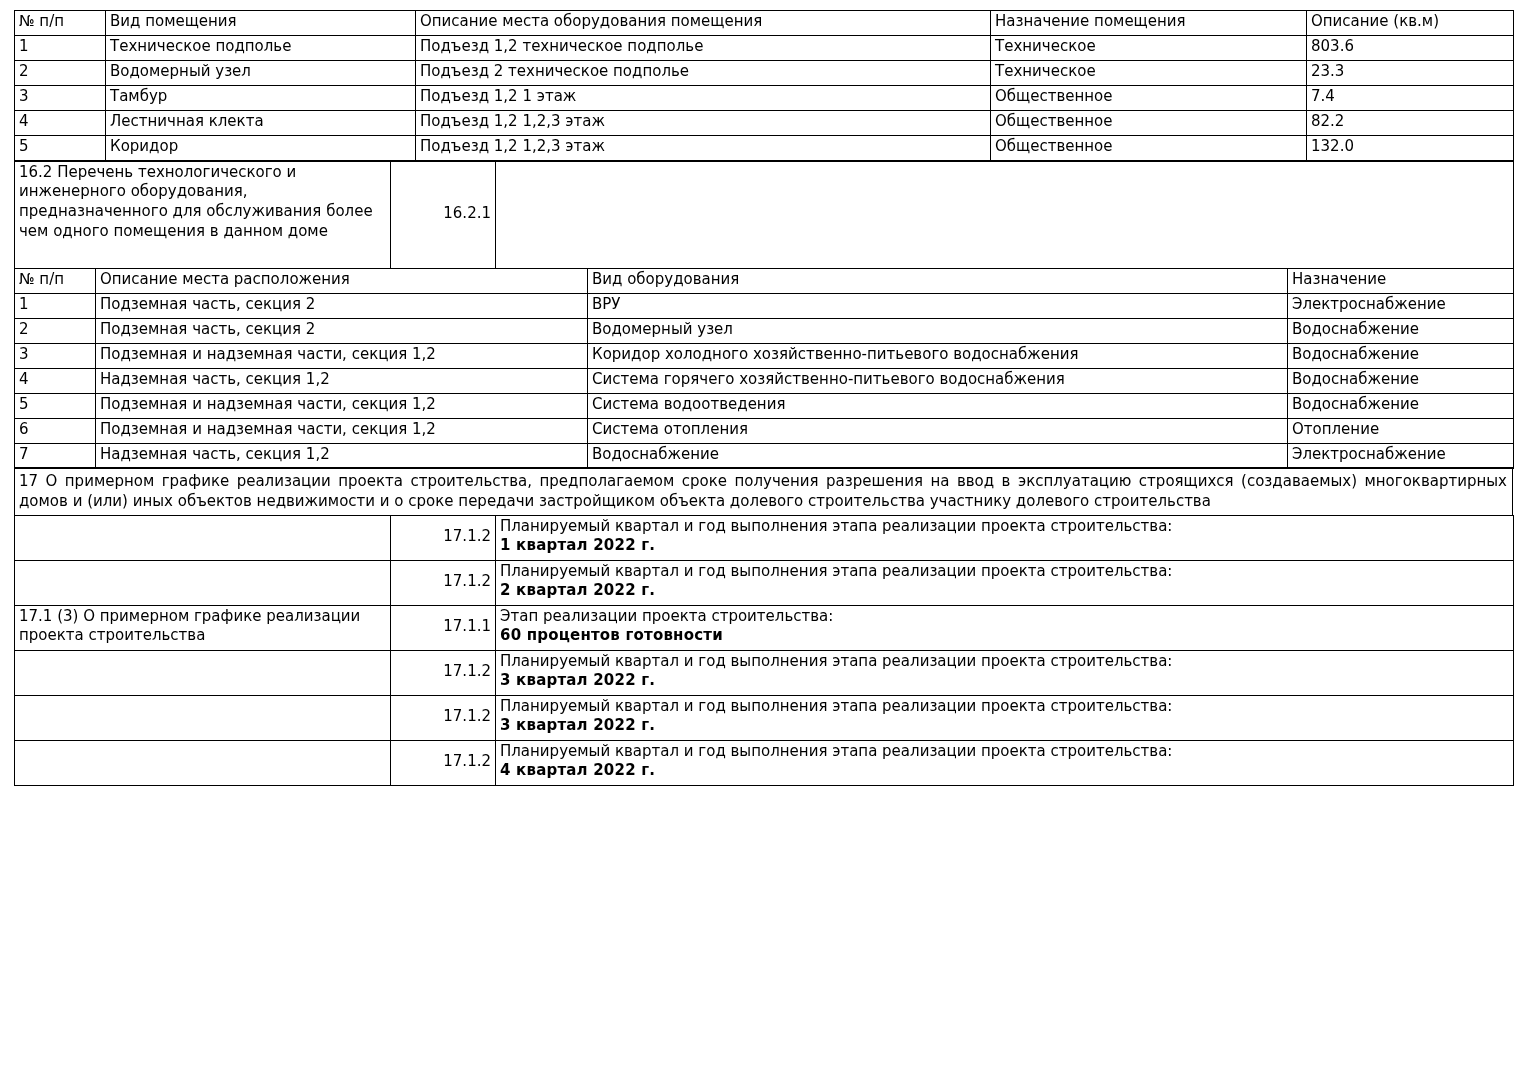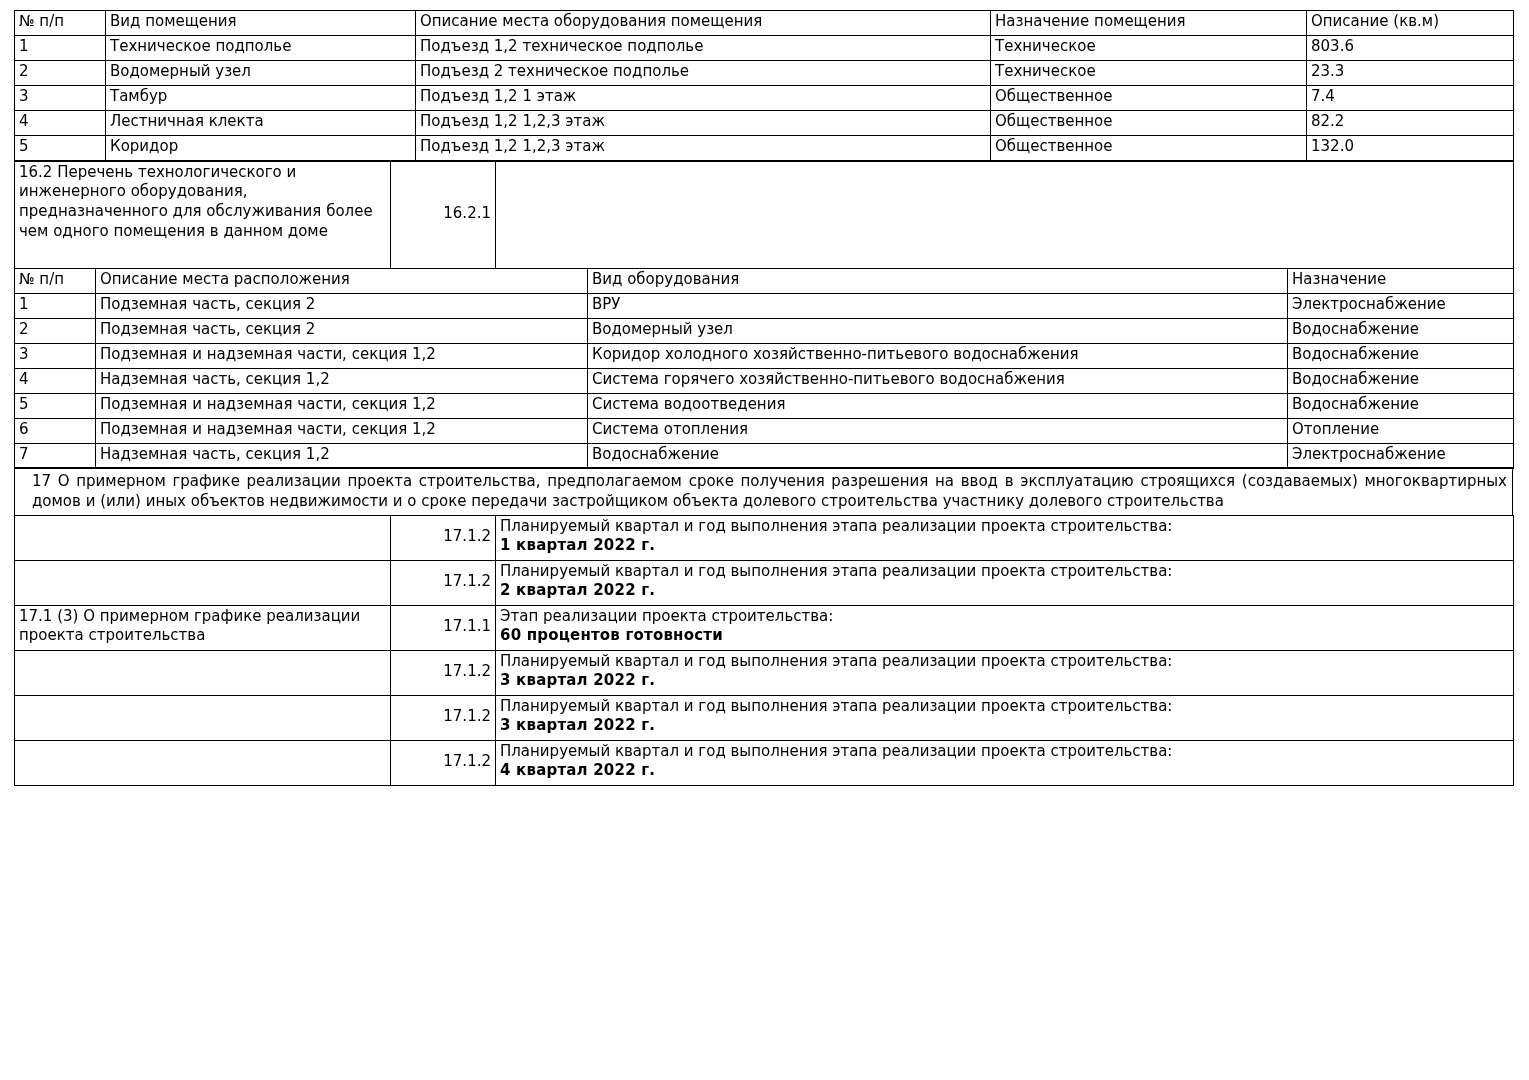--- a/index.html
+++ b/index.html
@@ -30,21 +30,21 @@
   }
   .t1 tr, .t2 tr { height: 25px; }
   .t1 tr.last td, .t2 tr.last td { border-bottom-width: 2px; }
   .code { vertical-align: middle; text-align: right; }
   .sched tr { height: 45px; }
   .bold-val { font-weight: bold; letter-spacing: .2px; }
   .heading17 {
     width: 1499px;
     border: 1px solid #000;
     margin-top: -1px;
-    padding: 2px 5px 3px 17px;
+    padding: 2px 5px 3px 4px;
     line-height: 1.35;
     text-align: justify;
   }
   .sec16 tr { height: 107px; margin-left: 44px; }
 </style>
 </head>
 <body>
 
 <table class="t1">
   <colgroup>

